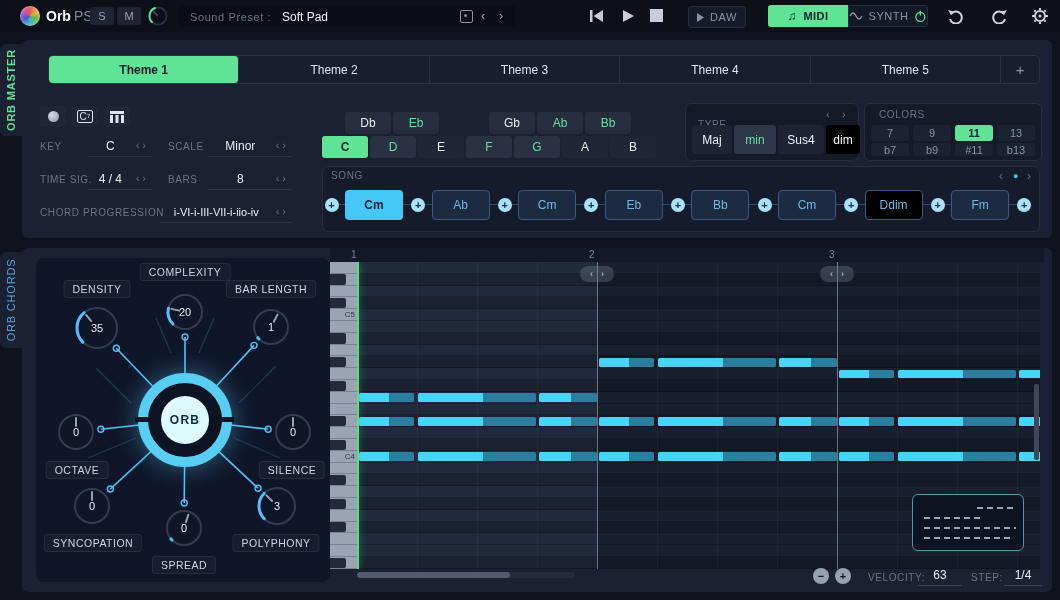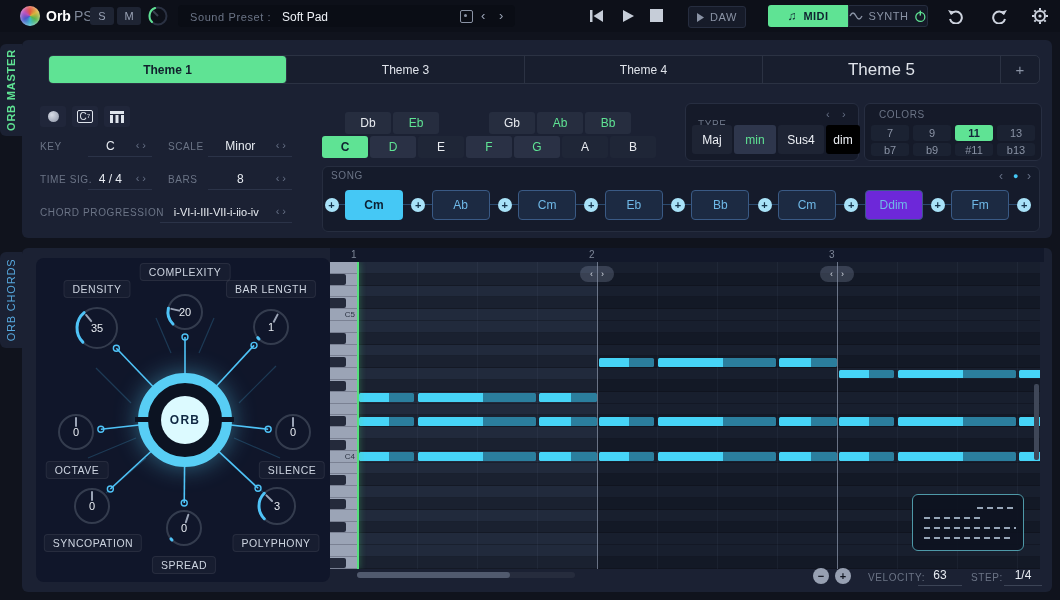--- a/index.html
+++ b/index.html
@@ -131,27 +131,30 @@
   <div class="vtab" style="top:252px;height:96px;">
     <span style="color:#57a8de;font-weight:normal;">ORB CHORDS</span>
     </div>
 
   <div class="panel" id="master-panel" style="left:22px;top:40px;width:1030px;height:198px;">
     <div class="abs" id="themes-row" style="left:26px;top:15px;width:992px;height:29px;border:1px solid #2b3243;border-radius:5px;background:#181e2e;display:flex;box-sizing:border-box;">
         <div style="flex: 1 1 0%; height: 100%; position: relative; border-right: 1px solid rgb(43, 50, 67); display: flex; align-items: center; justify-content: center; background: rgb(95, 227, 148); border-radius: 4px; text-align: center;">
           <div style="font-size: 12px; color: rgb(17, 32, 44); font-weight: bold;">Theme 1</div>
         </div>
         <div style="flex: 1 1 0%; height: 100%; position: relative; border-right: 1px solid rgb(43, 50, 67); display: flex; align-items: center; justify-content: center; background: transparent; border-radius: 0px;">
+          <div style="font-size: 12px; color: rgb(223, 227, 234); font-weight: normal;">Theme 2</div>
+        </div>
+        <div style="flex: 1 1 0%; height: 100%; position: relative; border-right: 1px solid rgb(43, 50, 67); display: flex; align-items: center; justify-content: center; background: transparent; border-radius: 0px;">
           <div style="font-size: 12px; color: rgb(223, 227, 234); font-weight: normal;">Theme 3</div>
         </div>
         <div style="flex: 1 1 0%; height: 100%; position: relative; border-right: 1px solid rgb(43, 50, 67); display: flex; align-items: center; justify-content: center; background: transparent; border-radius: 0px;">
           <div style="font-size: 12px; color: rgb(223, 227, 234); font-weight: normal;">Theme 4</div>
         </div>
         <div style="flex: 1 1 0%; height: 100%; position: relative; border-right: 1px solid rgb(43, 50, 67); display: flex; align-items: center; justify-content: center; background: transparent; border-radius: 0px;">
-          <div style="font-size: 17px; color: rgb(223, 227, 234); font-weight: normal;">Theme 5</div>
+          <div style="font-size: 12px; color: rgb(223, 227, 234); font-weight: normal;">Theme 5</div>
         </div>
         <div style="width: 38px; display: flex; align-items: center; justify-content: center; color: rgb(138, 147, 165); font-size: 15px;">+</div>
       </div>
     <div class="abs" id="mode-icons" style="left:18px;top:66px;">
         <div style="position: absolute; left: 0px; top: 0px; width: 26px; height: 21px; background: rgb(32, 38, 58); border-radius: 3px; display: flex; align-items: center; justify-content: center;">
           <div style="width: 11px; height: 11px; border-radius: 50%; background: radial-gradient(circle at 35% 35%, rgb(215, 220, 230), rgb(139, 147, 165));"></div>
         </div>
         <div style="position: absolute; left: 32px; top: 0px; width: 26px; height: 21px; background: rgb(32, 38, 58); border-radius: 3px; display: flex; align-items: center; justify-content: center;">
           <div style="color: rgb(223, 228, 236); font-size: 10px; border: 1px solid rgb(223, 228, 236); border-radius: 2px; padding: 0px 2px; line-height: 11px;">C⁷</div>
         </div>
@@ -237,21 +240,21 @@
         <div class="chev" style="position: absolute; left: 676px; top: 3px; font-size: 12px;">‹</div>
         <div style="position: absolute; left: 690px; top: 4px; color: rgb(69, 200, 245); font-size: 9px;">●</div>
         <div class="chev" style="position: absolute; left: 704px; top: 3px; font-size: 12px;">›</div>
         <div style="position: absolute; left: 6px; top: 37px; width: 702px; height: 1px; background: rgb(43, 74, 110);"></div>
         <div class="chordblk" style="left: 22px; top: 23px; width: 58px; background: rgb(69, 200, 245); border: none; box-sizing: border-box; color: rgb(13, 33, 51); font-weight: bold;">Cm</div>
         <div class="chordblk" style="left: 108.6px; top: 23px; width: 58px; background: rgb(28, 42, 66); border: 1px solid rgb(58, 90, 133); box-sizing: border-box; color: rgb(111, 185, 232); font-weight: normal;">Ab</div>
         <div class="chordblk" style="left: 195.2px; top: 23px; width: 58px; background: rgb(28, 42, 66); border: 1px solid rgb(58, 90, 133); box-sizing: border-box; color: rgb(111, 185, 232); font-weight: normal;">Cm</div>
         <div class="chordblk" style="left: 281.8px; top: 23px; width: 58px; background: rgb(28, 42, 66); border: 1px solid rgb(58, 90, 133); box-sizing: border-box; color: rgb(111, 185, 232); font-weight: normal;">Eb</div>
         <div class="chordblk" style="left: 368.4px; top: 23px; width: 58px; background: rgb(28, 42, 66); border: 1px solid rgb(58, 90, 133); box-sizing: border-box; color: rgb(111, 185, 232); font-weight: normal;">Bb</div>
         <div class="chordblk" style="left: 455px; top: 23px; width: 58px; background: rgb(28, 42, 66); border: 1px solid rgb(58, 90, 133); box-sizing: border-box; color: rgb(111, 185, 232); font-weight: normal;">Cm</div>
-        <div class="chordblk" style="left: 541.6px; top: 23px; width: 58px; background: #6d28d9; border: 1px solid rgb(58, 90, 133); box-sizing: border-box; color: rgb(111, 185, 232); font-weight: normal;">Ddim</div>
+        <div class="chordblk" style="left: 541.6px; top: 23px; width: 58px; background: #000000; border: 1px solid rgb(58, 90, 133); box-sizing: border-box; color: rgb(111, 185, 232); font-weight: normal;">Ddim</div>
         <div class="chordblk" style="left: 628.2px; top: 23px; width: 58px; background: rgb(28, 42, 66); border: 1px solid rgb(58, 90, 133); box-sizing: border-box; color: rgb(111, 185, 232); font-weight: normal;">Fm</div>
         <div class="plusic" style="left: 1.5px; top: 31px;">+</div>
         <div class="plusic" style="left: 88.1px; top: 31px;">+</div>
         <div class="plusic" style="left: 174.7px; top: 31px;">+</div>
         <div class="plusic" style="left: 261.3px; top: 31px;">+</div>
         <div class="plusic" style="left: 347.9px; top: 31px;">+</div>
         <div class="plusic" style="left: 434.5px; top: 31px;">+</div>
         <div class="plusic" style="left: 521.1px; top: 31px;">+</div>
         <div class="plusic" style="left: 607.7px; top: 31px;">+</div>
         <div class="plusic" style="left: 694.3px; top: 31px;">+</div>

